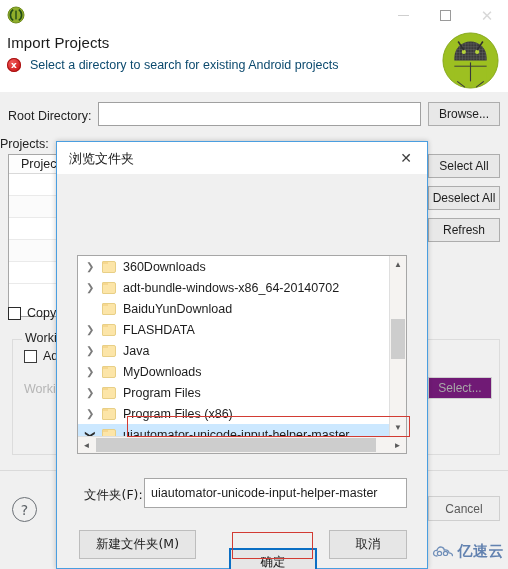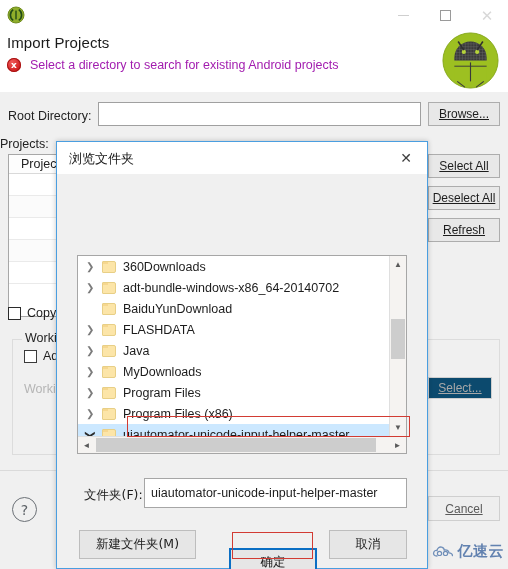--- a/index.html
+++ b/index.html
@@ -20,31 +20,31 @@
   .winbtn.close{color:#d8d8d8;font-size:15px;}
   .wb-min{display:block;width:11px;height:1px;background:#cfcfcf;}
   .wb-max{display:block;width:11px;height:11px;border:1.4px solid #9a9a9a;box-sizing:border-box;}
 
   .wiz-head{position:absolute;left:0;top:30px;width:508px;height:62px;background:#ffffff;border-bottom:1px solid #d5d5d5;}
   .wiz-title{position:absolute;left:7px;top:4px;font-size:15px;font-weight:normal;color:#1a1a1a;letter-spacing:.1px;}
   .wiz-msgrow{position:absolute;left:7px;top:28px;display:flex;align-items:center;}
   .err-icon{width:14px;height:14px;border-radius:50%;background:radial-gradient(circle at 35% 30%,#ef5a5a 0%,#cf1b1b 75%);
             box-shadow:inset 0 0 0 1px #a51414;display:flex;align-items:center;justify-content:center;
             color:#fff;font-size:9px;font-weight:bold;line-height:1;font-family:"DejaVu Sans",sans-serif;}
-  .wiz-msg{margin-left:9px;font-size:12.5px;color:#a21caf;}
+  .wiz-msg{margin-left:9px;font-size:12.5px;color:#0c4a6e;}
   .android-logo{position:absolute;right:9px;top:2px;width:57px;height:57px;}
 
   .wiz-body{position:absolute;left:0;top:92px;width:508px;height:435px;background:#f0f0f0;}
 
   .lbl{position:absolute;font-size:12.5px;color:#222;}
   .field{position:absolute;background:#ffffff;border:1px solid #a0a0a0;box-sizing:border-box;}
   .btn{position:absolute;box-sizing:border-box;background:#e8e8e8;border:1px solid #adadad;
        font-size:12px;color:#1d1d1d;display:flex;align-items:center;justify-content:center;
-       font-family:"Liberation Sans","DejaVu Sans",sans-serif;text-decoration:underline;}
-  .btn.disabled{color:#a8a8a8;background:#0c4a6e;border-color:#cfcfcf;}
+       font-family:"Liberation Sans","DejaVu Sans",sans-serif;}
+  .btn.disabled{color:#a8a8a8;background:#701a75;border-color:#cfcfcf;}
 
   .proj-table{position:absolute;background:#ffffff;border:1px solid #a7a7a7;box-sizing:border-box;overflow:hidden;}
   .proj-th{height:19px;border-bottom:1px solid #d9d9d9;background:#fdfdfd;font-size:12.5px;color:#222;
            display:flex;align-items:center;padding-left:12px;box-sizing:border-box;}
   .proj-row{height:22px;border-bottom:1px solid #eaeaea;box-sizing:border-box;}
   .proj-row.alt{background:#fbfbfb;}
 
   .cbrow{position:absolute;display:flex;align-items:center;}
   .cbox{width:13px;height:13px;border:1.4px solid #2b2b2b;background:#fff;box-sizing:border-box;}
   .cbox.soft{border-color:#3a3a3a;}

